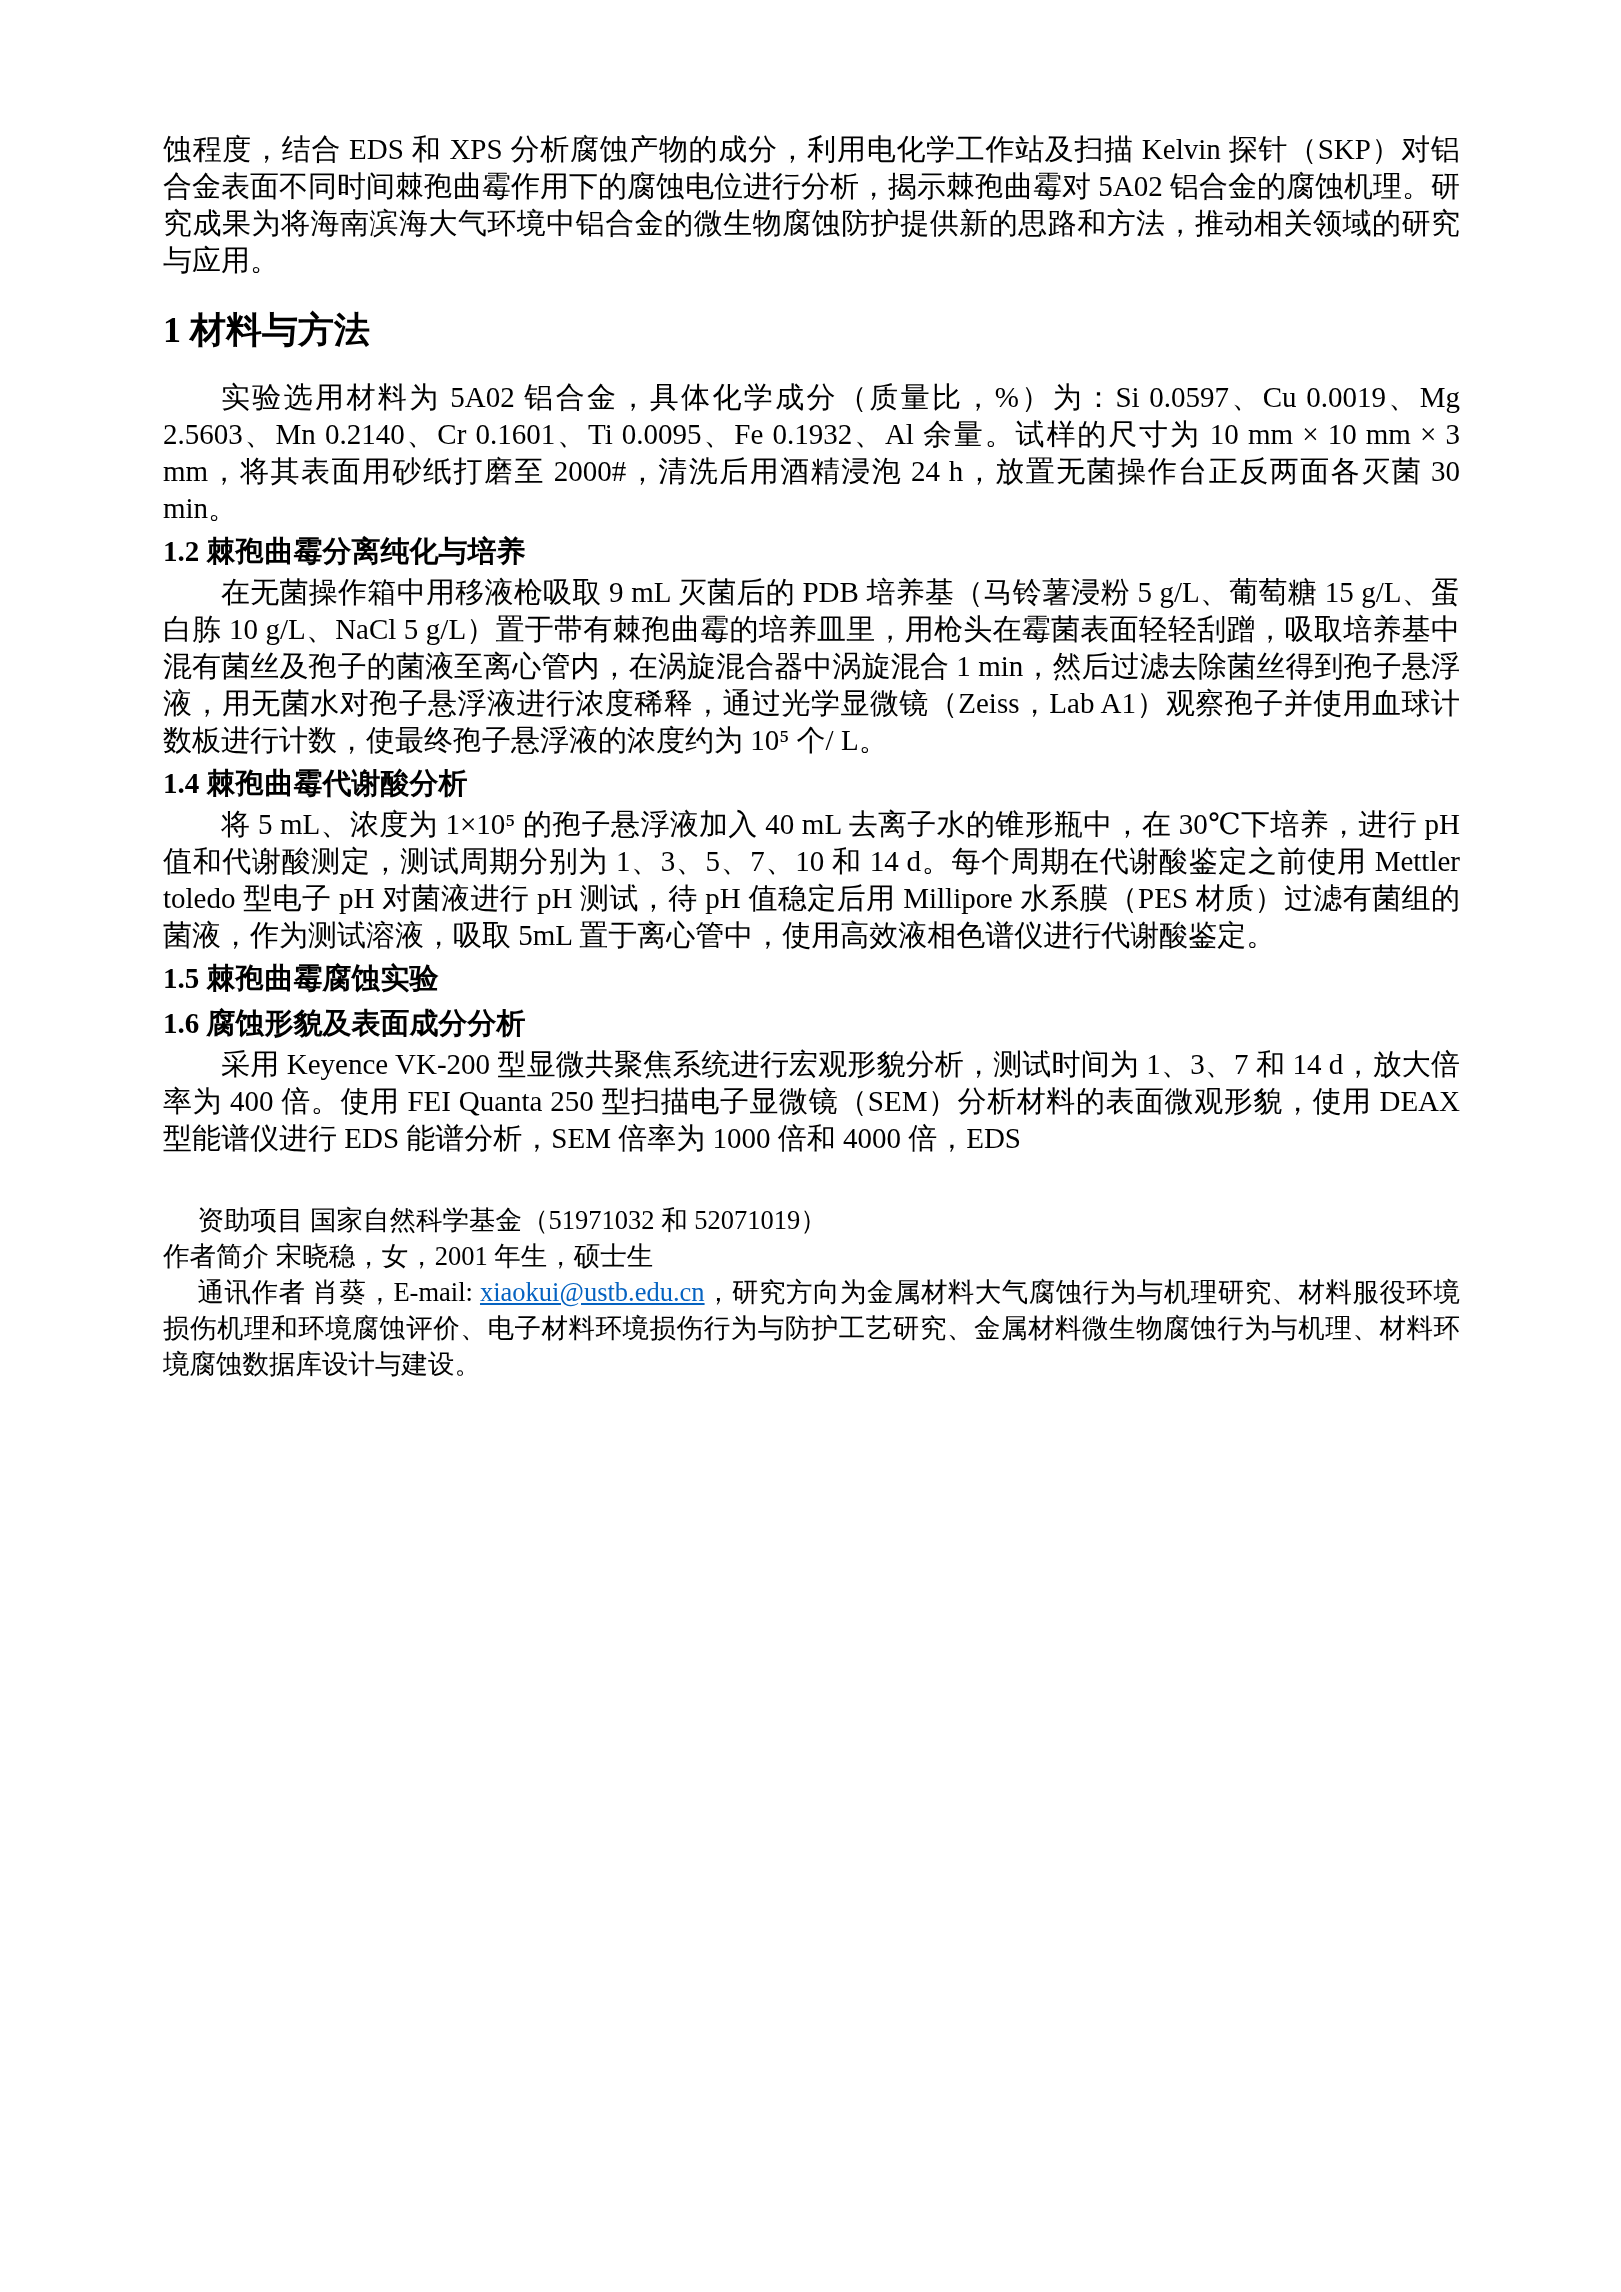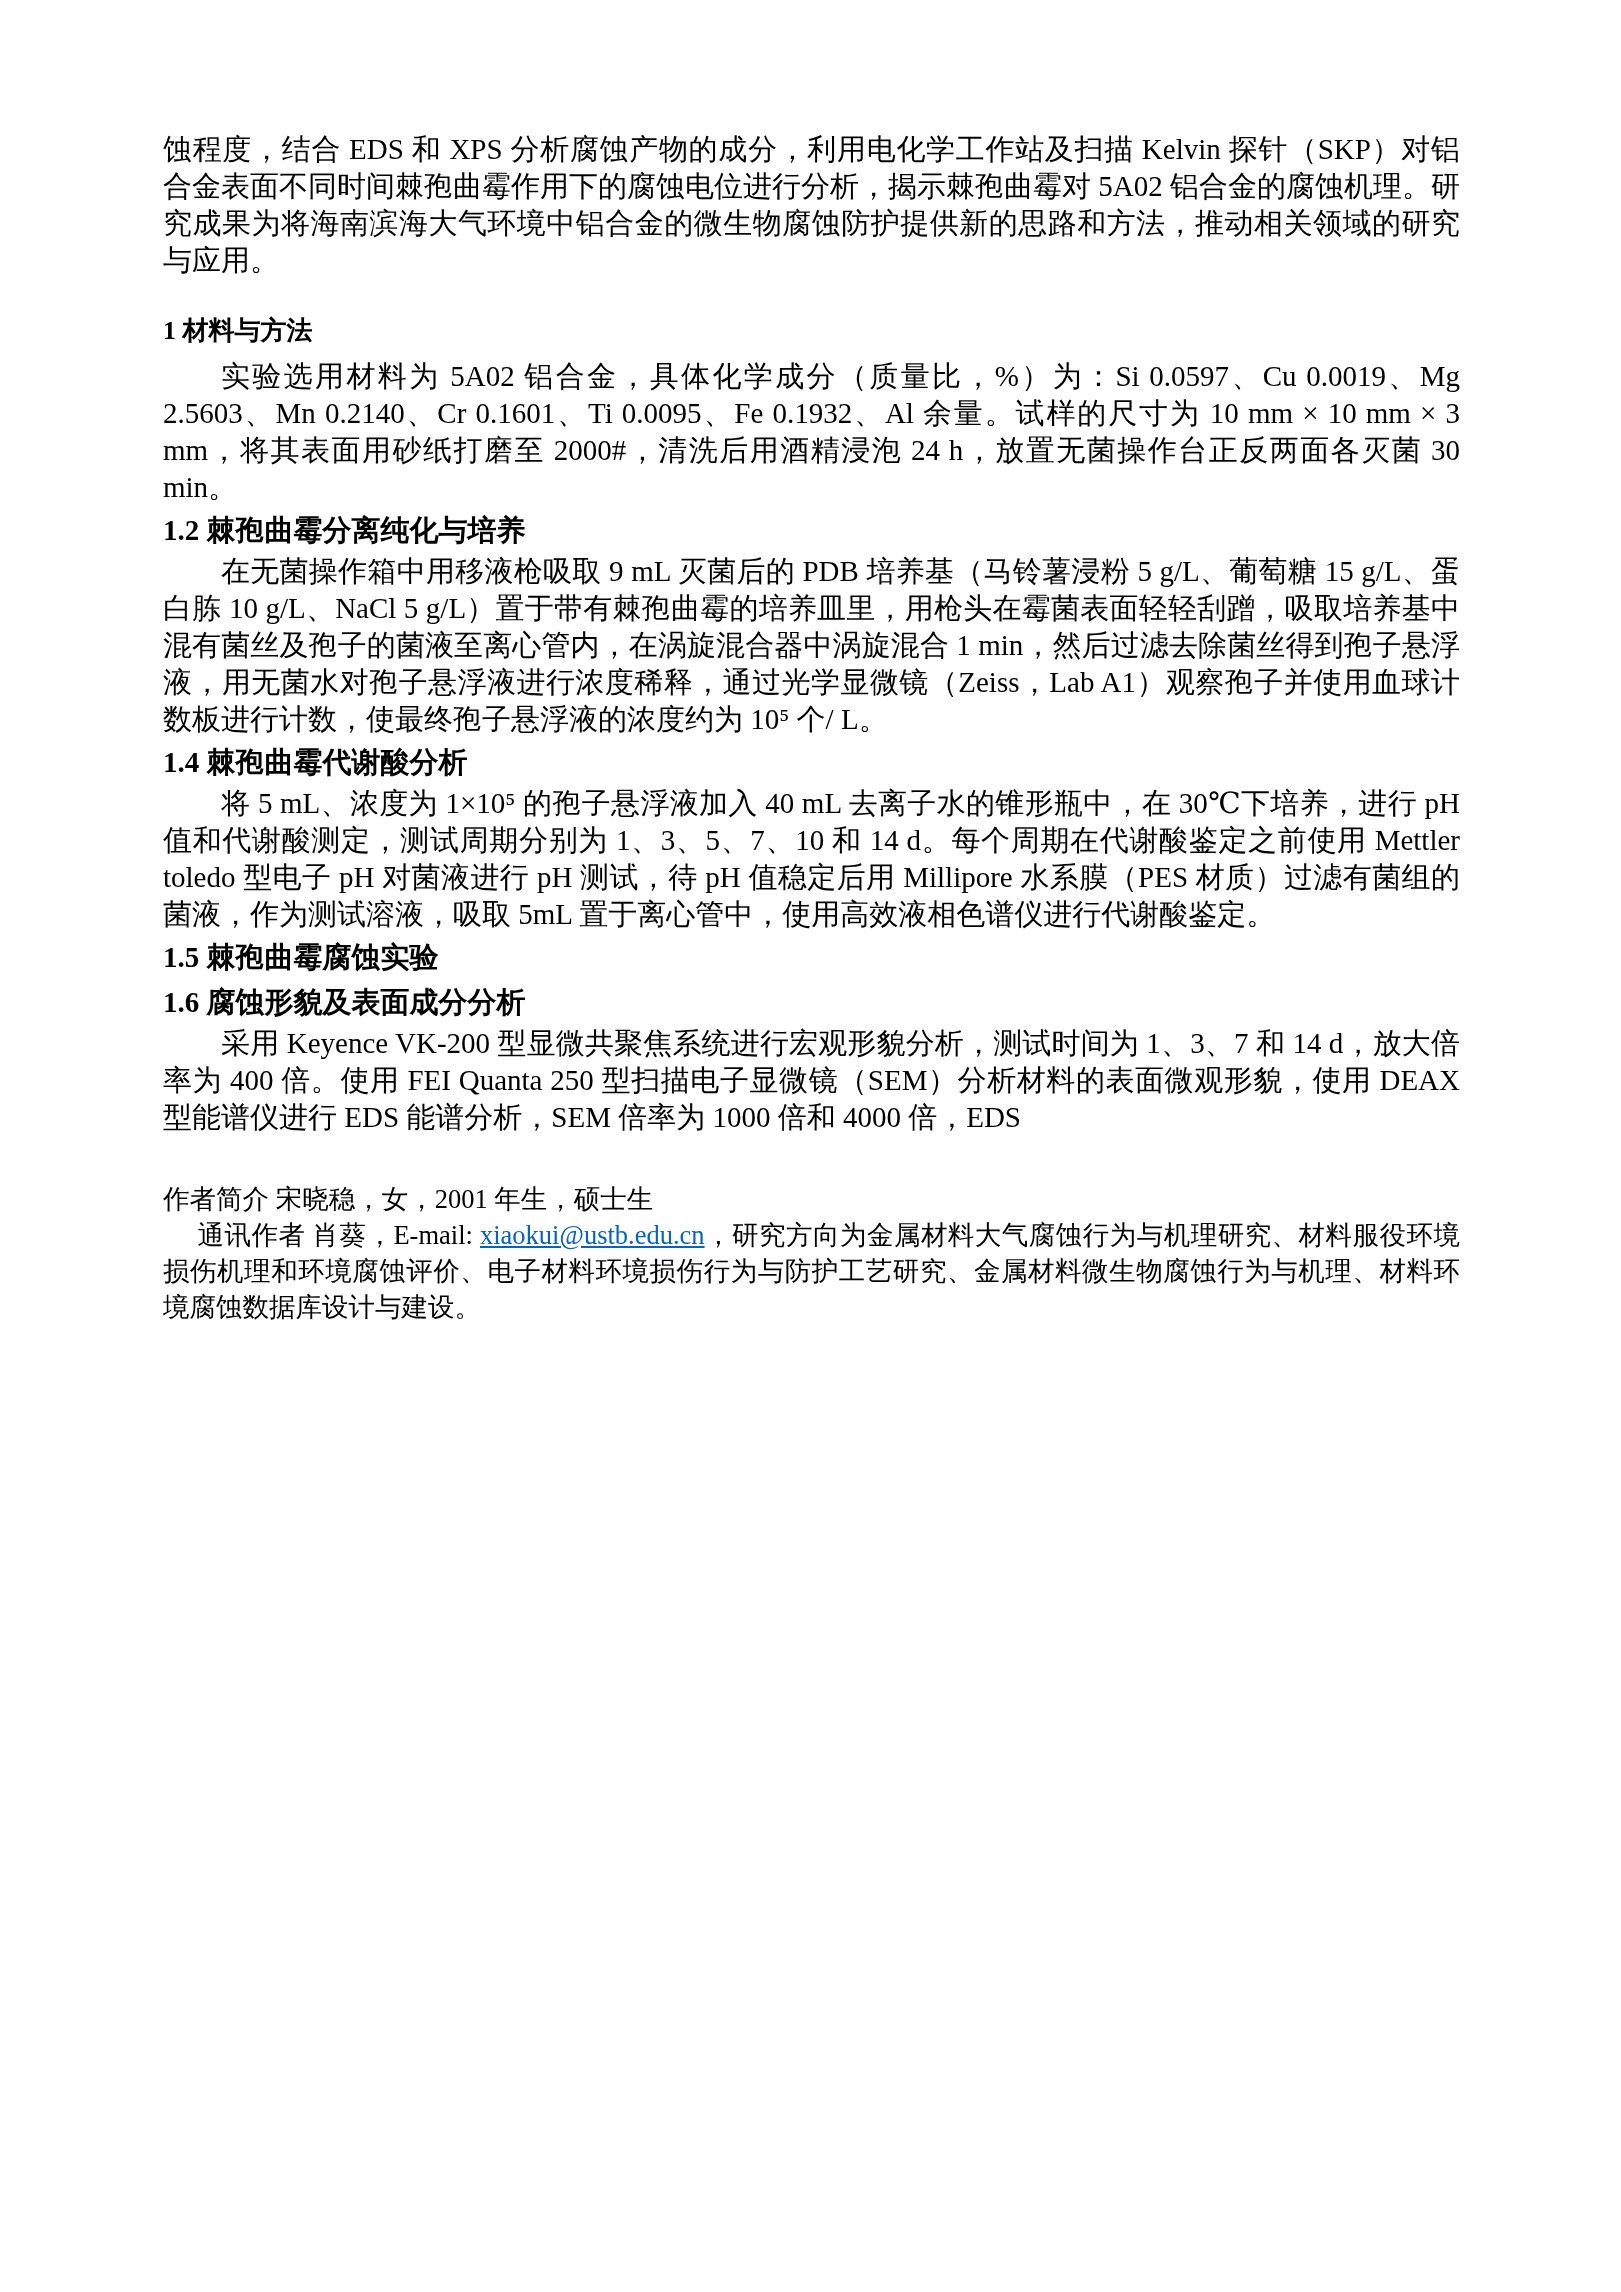--- a/index.html
+++ b/index.html
@@ -26,24 +26,24 @@
     font-size: 29px;
     line-height: 37px;
     text-align: justify;
     text-justify: inter-character;
     margin: 0;
     text-indent: 2em;
     word-break: break-word;
   }
   .no-indent { text-indent: 0; }
   .doc-h1 {
-    font-size: 26px;
+    font-size: 36px;
     line-height: 45px;
     font-weight: bold;
-    margin: 29px 0 5px 0;
+    margin: 29px 0 26px 0;
   }
   .doc-h2 {
     font-size: 29px;
     line-height: 41px;
     font-weight: bold;
     margin: 3.9px 0 2px 0;
   }
   .footnotes {
     margin-top: 45px;
     font-size: 26.5px;
@@ -78,18 +78,19 @@
 
   <h2 class="doc-h2">1.4 棘孢曲霉代谢酸分析</h2>
   <p class="body-text">将 5 mL、浓度为 1×10⁵ 的孢子悬浮液加入 40 mL 去离子水的锥形瓶中，在 30℃下培养，进行 pH 值和代谢酸测定，测试周期分别为 1、3、5、7、10 和 14 d。每个周期在代谢酸鉴定之前使用 Mettler toledo 型电子 pH 对菌液进行 pH 测试，待 pH 值稳定后用 Millipore 水系膜（PES 材质）过滤有菌组的菌液，作为测试溶液，吸取 5mL 置于离心管中，使用高效液相色谱仪进行代谢酸鉴定。</p>
 
   <h2 class="doc-h2">1.5 棘孢曲霉腐蚀实验</h2>
 
   <h2 class="doc-h2">1.6 腐蚀形貌及表面成分分析</h2>
   <p class="body-text">采用 Keyence VK-200 型显微共聚焦系统进行宏观形貌分析，测试时间为 1、3、7 和 14 d，放大倍率为 400 倍。使用 FEI Quanta 250 型扫描电子显微镜（SEM）分析材料的表面微观形貌，使用 DEAX 型能谱仪进行 EDS 能谱分析，SEM 倍率为 1000 倍和 4000 倍，EDS</p>
 
   <div class="footnotes">
+    <p class="fn fn-indent">资助项目 国家自然科学基金（51971032 和 52071019）</p>
     <p class="fn">作者简介 宋晓稳，女，2001 年生，硕士生</p>
     <p class="fn fn-indent"><span>通讯作者 肖葵，E-mail: </span><a class="email-link">xiaokui@ustb.edu.cn</a><span>，研究方向为金属材料大气腐蚀行为与机理研究、材料服役环境损伤机理和环境腐蚀评价、电子材料环境损伤行为与防护工艺研究、金属材料微生物腐蚀行为与机理、材料环境腐蚀数据库设计与建设。</span></p>
   </div>
 
 </div>
 
 
 </body></html>

